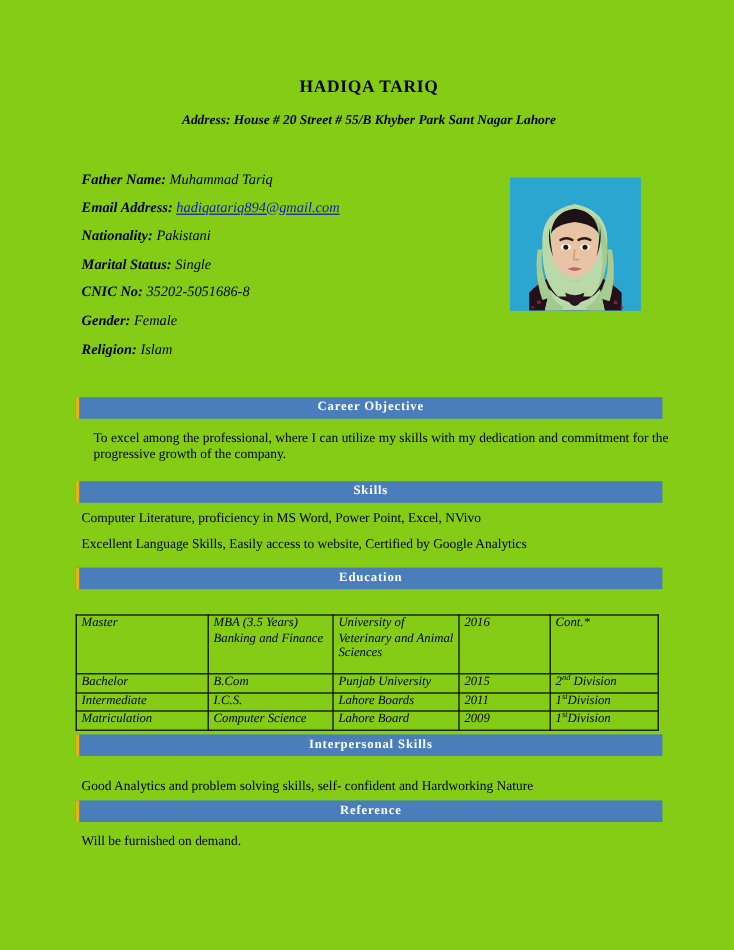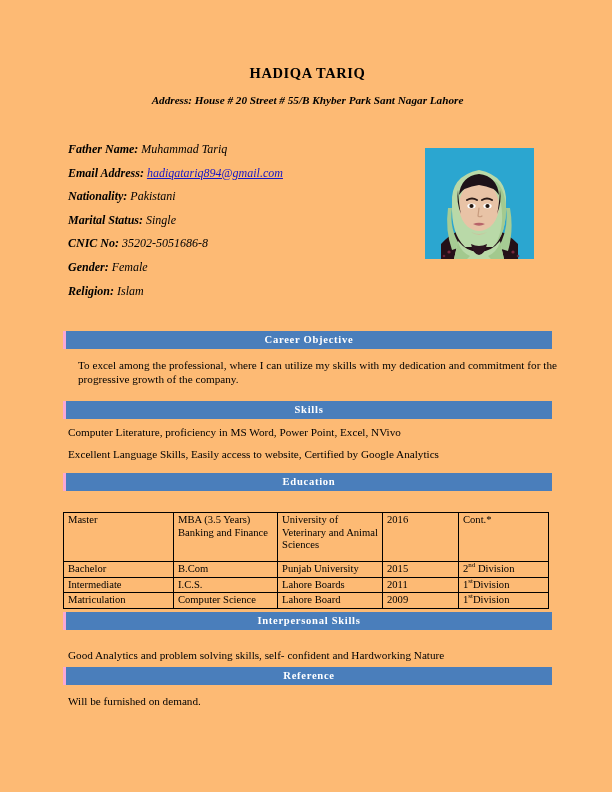--- a/index.html
+++ b/index.html
@@ -14,21 +14,21 @@
     font-family: "Liberation Serif", "DejaVu Serif", serif;
     color: #000000;
     overflow: hidden;
   }
 
   .page {
     position: absolute;
     left: 0; top: 0;
     width: 612px;
     height: 792px;
-    background: #fdba74;
+    background: #84cc16;
   }
 
   
   .doc-header {
     position: absolute;
     left: 63px;
     top: 64px;
     width: 489px;
     text-align: center;
   }
@@ -90,21 +90,21 @@
   }
   .photo-frame svg { display: block; }
 
   
   .section-bar {
     position: absolute;
     left: 63px;
     width: 489px;
     height: 18px;
     background: #4a7ebb;
-    border-left: 3px solid #f9a8d4;
+    border-left: 3px solid #eab308;
     box-sizing: border-box;
     color: #ffffff;
     font-size: 10.6px;
     font-weight: bold;
     letter-spacing: 0.7px;
     text-align: center;
     line-height: 18px;
   }
 
   
@@ -130,20 +130,21 @@
     width: 485px;
     table-layout: fixed;
   }
   table.edu td {
     border: 1px solid #000000;
     font-size: 10.6px;
     line-height: 12.6px;
     padding: 1px 0 1px 4px;
     vertical-align: top;
     font-family: "Liberation Serif", "DejaVu Serif", serif;
+    font-style: italic;
   }
   table.edu col.c0 { width: 110px; }
   table.edu col.c1 { width: 104px; }
   table.edu col.c2 { width: 105px; }
   table.edu col.c3 { width: 76px; }
   table.edu col.c4 { width: 90px; }
   td.tall { height: 46px; }
   sup { font-size: 7px; vertical-align: super; line-height: 0; }
 </style>
 </head>

